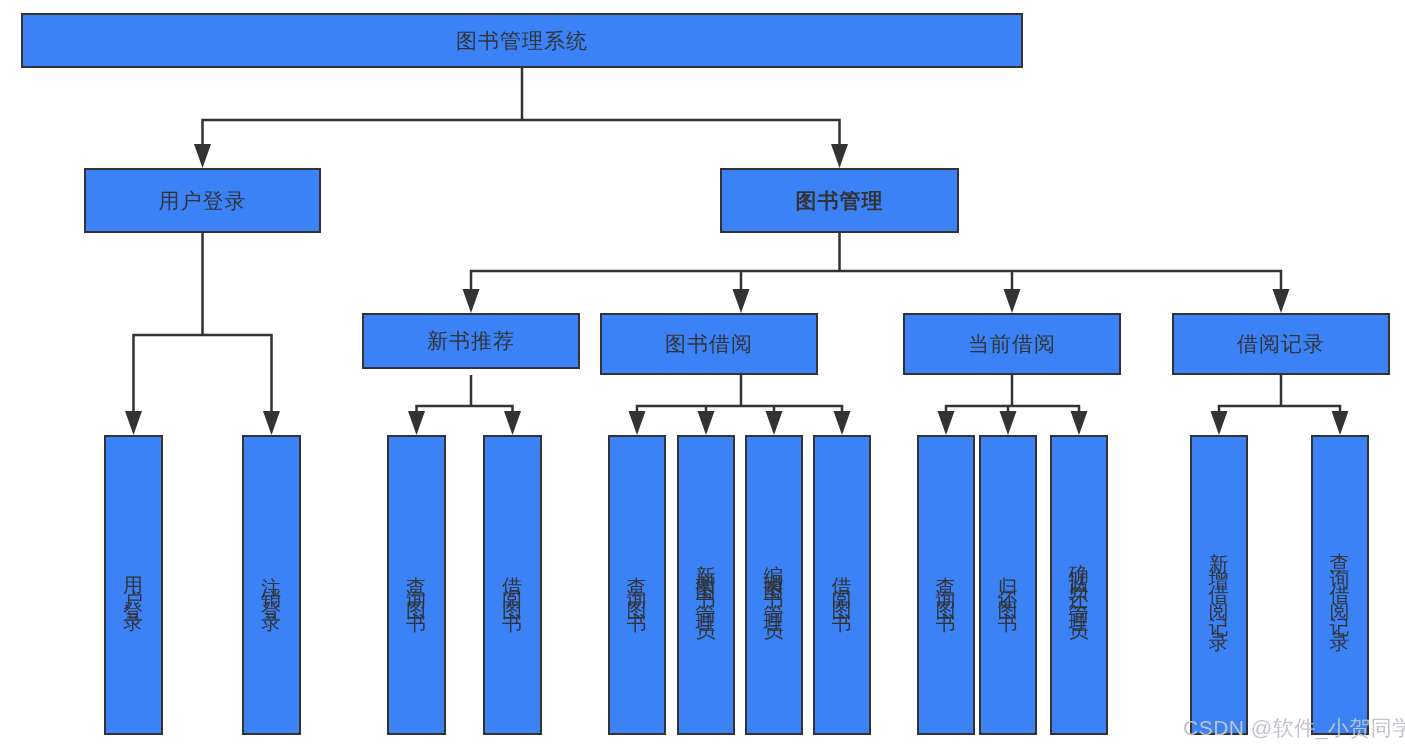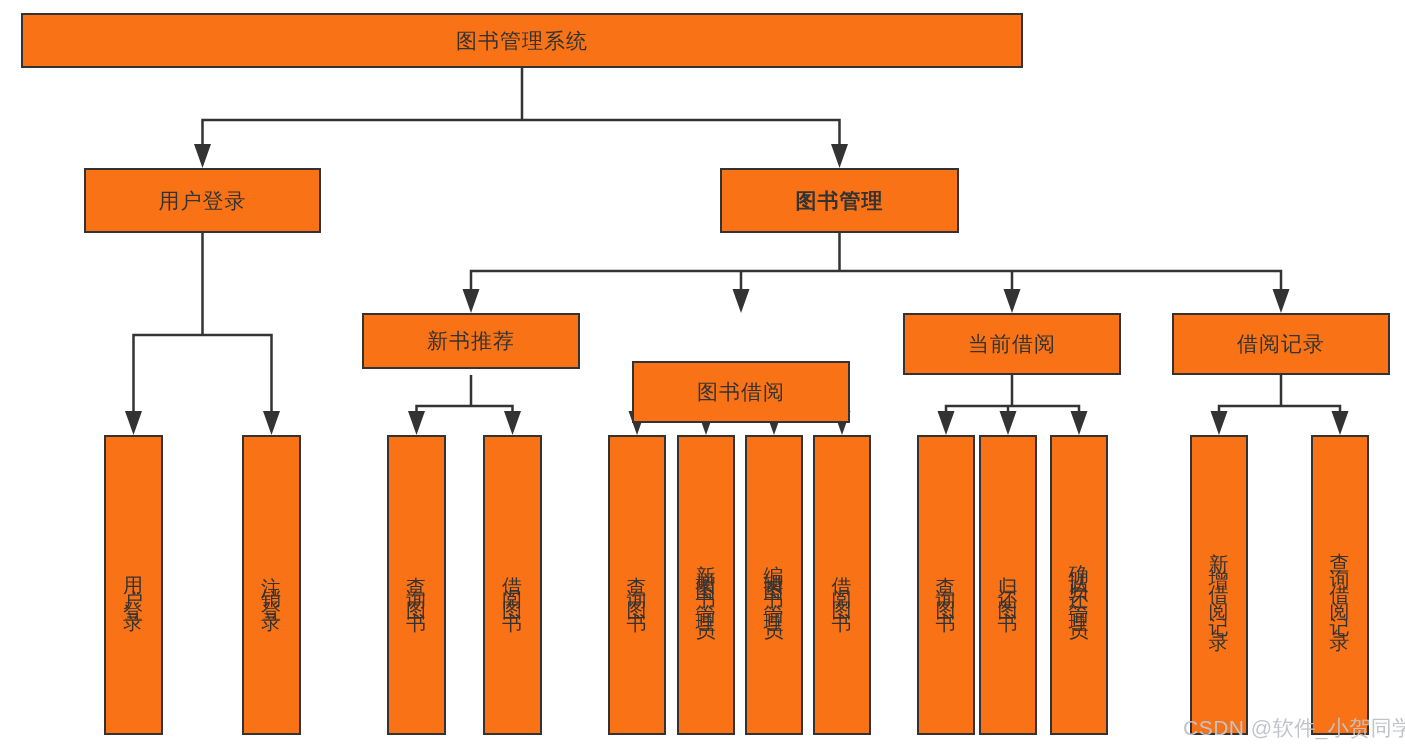--- a/index.html
+++ b/index.html
@@ -28,21 +28,21 @@
     stroke:var(--line);
     stroke-width:2.5;
     fill:none;
   }
   .arrowhead{
     fill:var(--line);
     stroke:none;
   }
   .node{
     position:absolute;
-    background:#f97316;
+    background:#3b82f6;
     border:2.5px solid var(--line);
     display:flex;
     align-items:center;
     justify-content:center;
     z-index:2;
   }
   .node .label{
     color:var(--text);
     white-space:nowrap;
   }
@@ -115,21 +115,21 @@
   <div class="node hbox" style="left:84px;top:168px;width:237px;height:65px;">
     <span class="label">用户登录</span>
   </div>
   <div class="node hbox" style="left:720px;top:168px;width:239px;height:65px;font-weight:bold;">
     <span class="label">图书管理</span>
   </div>
 
   <div class="node hbox" style="left:362px;top:313px;width:218px;height:56px;">
     <span class="label">新书推荐</span>
   </div>
-  <div class="node hbox" style="left:632px;top:313px;width:218px;height:62px;margin-top:48px;">
+  <div class="node hbox" style="left:600px;top:313px;width:218px;height:62px;">
     <span class="label">图书借阅</span>
   </div>
   <div class="node hbox" style="left:903px;top:313px;width:218px;height:62px;">
     <span class="label">当前借阅</span>
   </div>
   <div class="node hbox" style="left:1172px;top:313px;width:218px;height:62px;align-items:center;">
     <span class="label">借阅记录</span>
   </div>
 
   <div class="node vbox" style="left:104px;top:435px;width:59px;height:300px;">

